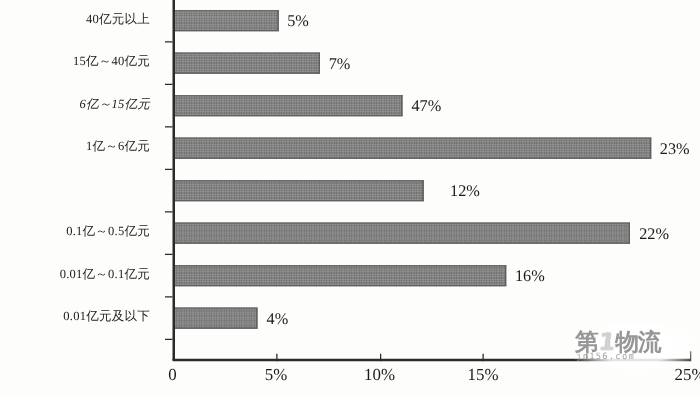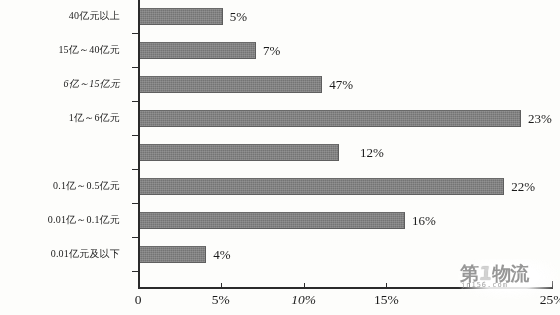--- a/index.html
+++ b/index.html
@@ -219,21 +219,21 @@
       <div class="x-tick" style="left: 82.8px;"></div>
       <div class="x-tick" style="left: 165.6px;"></div>
       <div class="x-tick" style="left: 248.4px;"></div>
       <div class="x-tick" style="left: 331.2px;"></div>
       <div class="x-tick-end" style="left: 414px;"></div>
     </div>
 
   <div id="x-axis-labels">
       <div class="x-label" style="left: 0px;">0</div>
       <div class="x-label" style="left: 82.8px;">5%</div>
-      <div class="x-label" style="left: 165.6px; font-style: italic;">10%</div>
+      <div class="x-label" style="left: 165.6px;">10%</div>
       <div class="x-label" style="left: 248.4px;">15%</div>
       <div class="x-label" style="left: 317px; margin-top: 24px;">20%</div>
       <div class="x-label" style="left: 414px;">25%</div>
     </div>
 
   <div id="watermark">
     <div class="wm-bg"></div>
     <div class="wm-text">
       <span>第</span><span class="wm-numeral">1</span><span>物流</span>
     </div>

